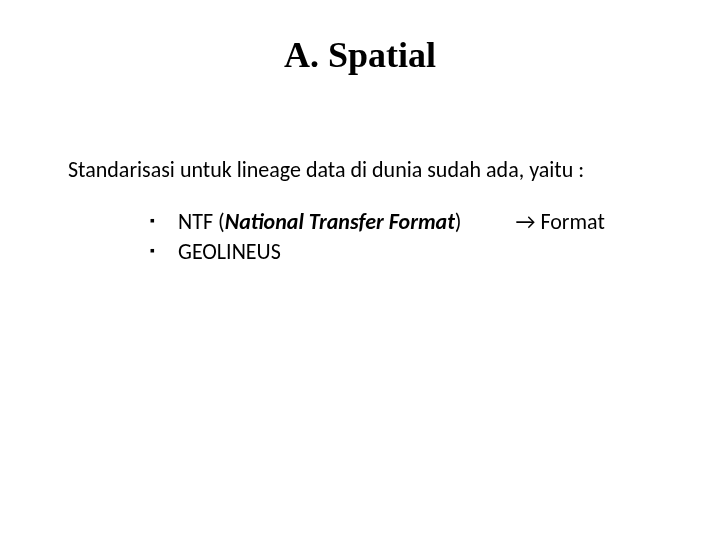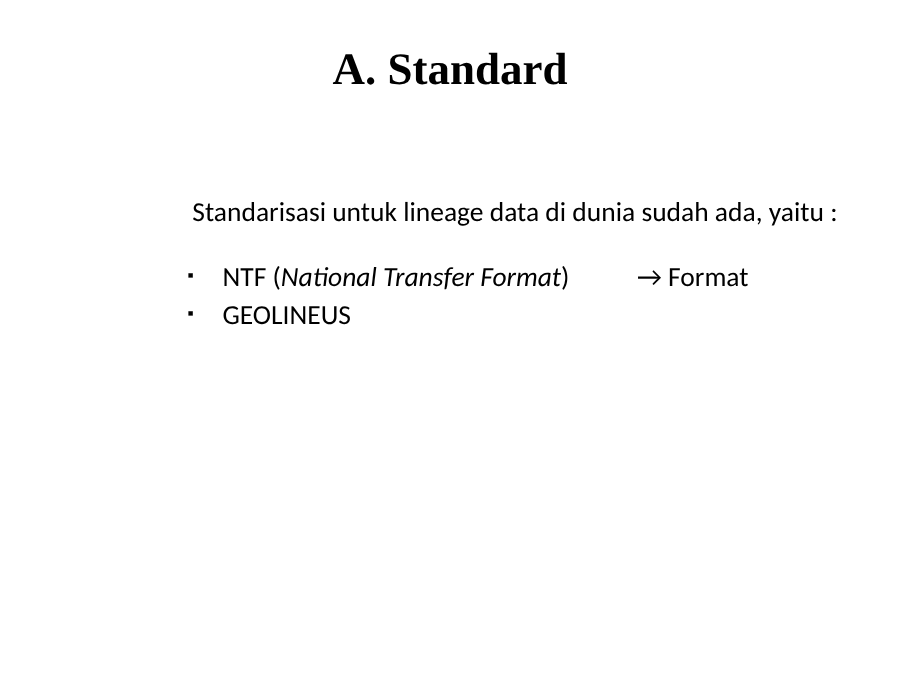--- a/index.html
+++ b/index.html
@@ -19,52 +19,51 @@
     .title {
       font-family: "Times New Roman", Times, serif;
       font-weight: bold;
       font-size: 36px;
       text-align: center;
       margin-top: 4px;
       margin-bottom: 80px;
     }
     .intro {
       font-size: 22px;
-      margin-left: 46px;
+      margin-left: 18px;
       margin-bottom: 24px;
-      text-align: right;
     }
     .bullet-list {
       list-style: none;
       margin-left: 100px;
     }
     .bullet-item {
       font-size: 22px;
       line-height: 1.35;
       position: relative;
       padding-left: 28px;
     }
     .bullet-item::before {
       content: "▪";
       position: absolute;
       left: 0;
       top: 0;
       font-size: 14px;
       line-height: 28px;
       color: #000000;
     }
-    .italic { font-style: italic; }
+    .italic { font-style: italic; font-weight: bold; }
     .gap1 { display: inline-block; width: 54px; }
     .gap2 { display: inline-block; width: 64px; }
   </style>
 </head>
 <body>
 
 <div class="slide">
-  <h1 class="title">A. Standard</h1>
+  <h1 class="title">A. Spatial</h1>
   <p class="intro">Standarisasi untuk lineage data di dunia sudah ada, yaitu :</p>
   <ul class="bullet-list">
     <li class="bullet-item">
       <span>NTF</span>
       (<span class="italic">National Transfer Format</span>)<span class="gap1"></span><span>→</span> <span>Format</span>
     </li>
     <li class="bullet-item">
       <span>GEOLINEUS</span>
     </li>
   </ul>

